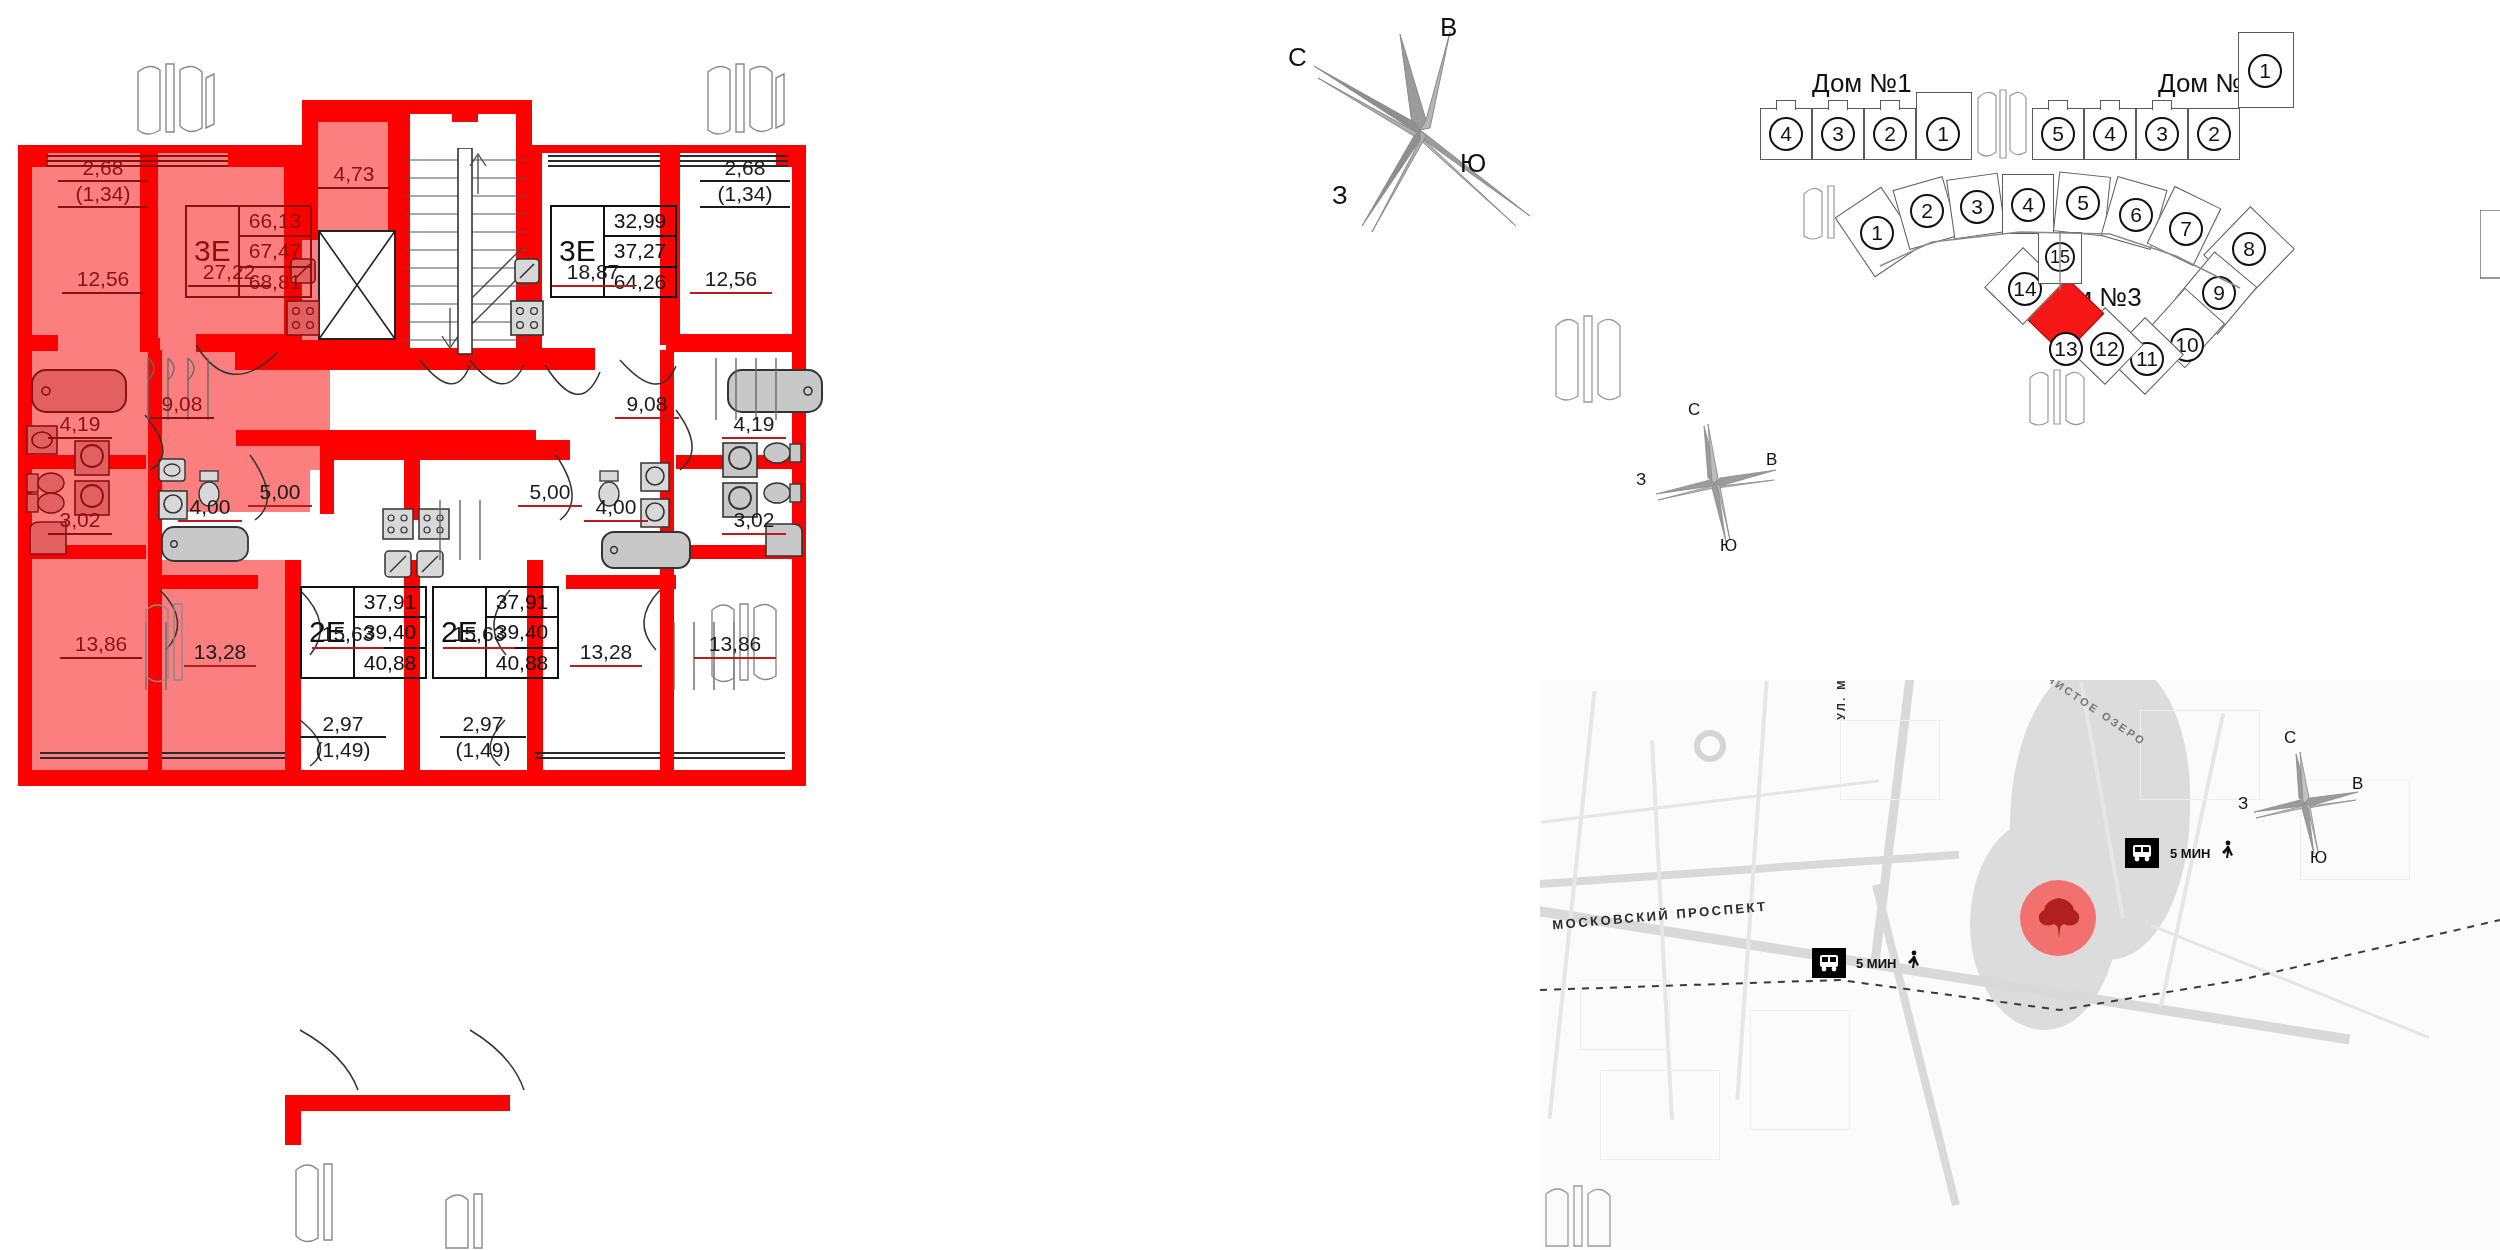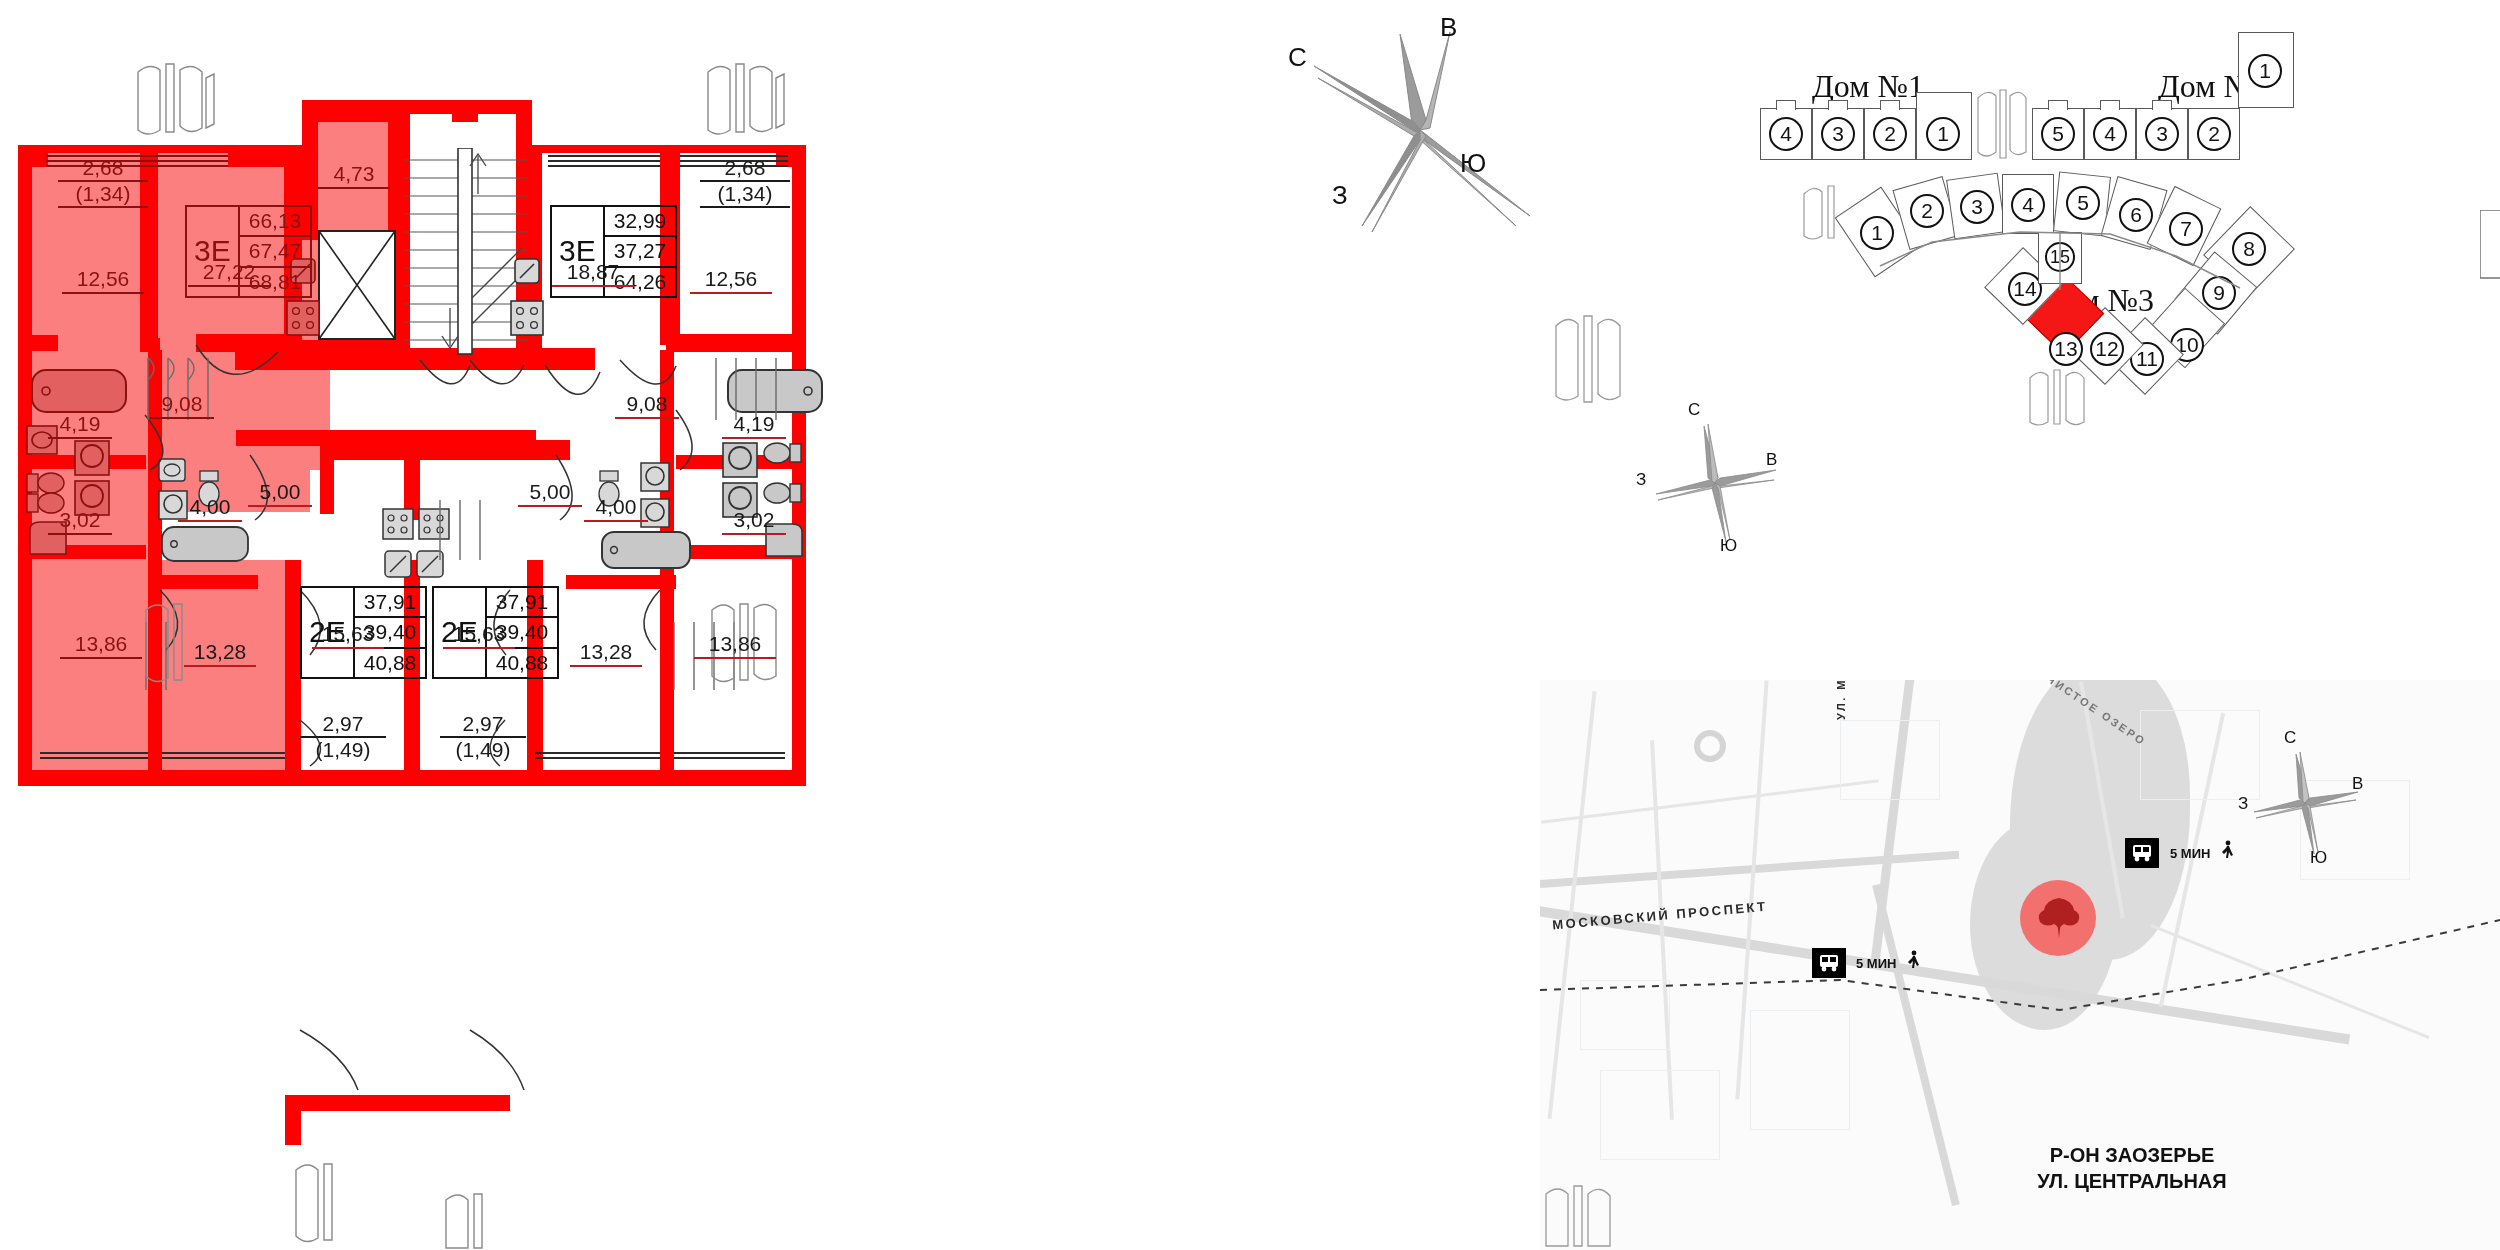--- a/index.html
+++ b/index.html
@@ -60,21 +60,21 @@
 
   
   .compass { position: absolute; }
   .compass .lbl {
     position: absolute; font-size: 26px; color: #111; white-space: nowrap;
   }
   .compass.small .lbl { font-size: 17px; }
 
   
   .bld-label {
-    position: absolute; font-size: 32px; color: #111; white-space: nowrap; font-family: Liberation Serif, serif;
+    position: absolute; font-size: 26px; color: #111; white-space: nowrap;
   }
   .sec {
     position: absolute;
     border: 1.6px solid #5a5a5a;
     background: #fff;
   }
   .sec.hl { background: #f51616; border-color: #b00000; }
   .secnum {
     position: absolute;
     width: 34px; height: 34px; border-radius: 50%;
@@ -765,24 +765,20 @@
           <polygon points="65,65 62,70 74,116 68,70" fill="#9b9b9b" stroke="#8a8a8a" stroke-width="0.8"></polygon>
           <polygon points="65,65 68,70 78,114 70,68" fill="#c2c2c2" stroke="#8a8a8a" stroke-width="0.8"></polygon>
         </g>
       </svg>
       <div class="lbl" style="left:44px;top:-10px;">С</div>
       <div class="lbl" style="left:112px;top:36px;">В</div>
       <div class="lbl" style="left:70px;top:110px;">Ю</div>
       <div class="lbl" style="left:-2px;top:56px;">З</div>
     </div>
 
-    <div class="map-title" style="left:392px;top:462px;width:400px;">
-      <div>Р-ОН ЗАОЗЕРЬЕ</div>
-      <div>УЛ. ЦЕНТРАЛЬНАЯ</div>
-    </div>
   </div>
 
   <svg class="abs" style="left:1540px;top:1180px;width:80px;height:70px;">
     <g fill="none" stroke="#9a9a9a" stroke-width="1.3">
       <path d="M 6 14 Q 18 4 28 14 L 28 66 L 6 66 Z"></path>
       <path d="M 34 6 L 42 6 L 42 66 L 34 66 Z"></path>
       <path d="M 48 14 Q 60 4 70 16 L 70 66 L 48 66 Z"></path>
     </g>
   </svg>
 

